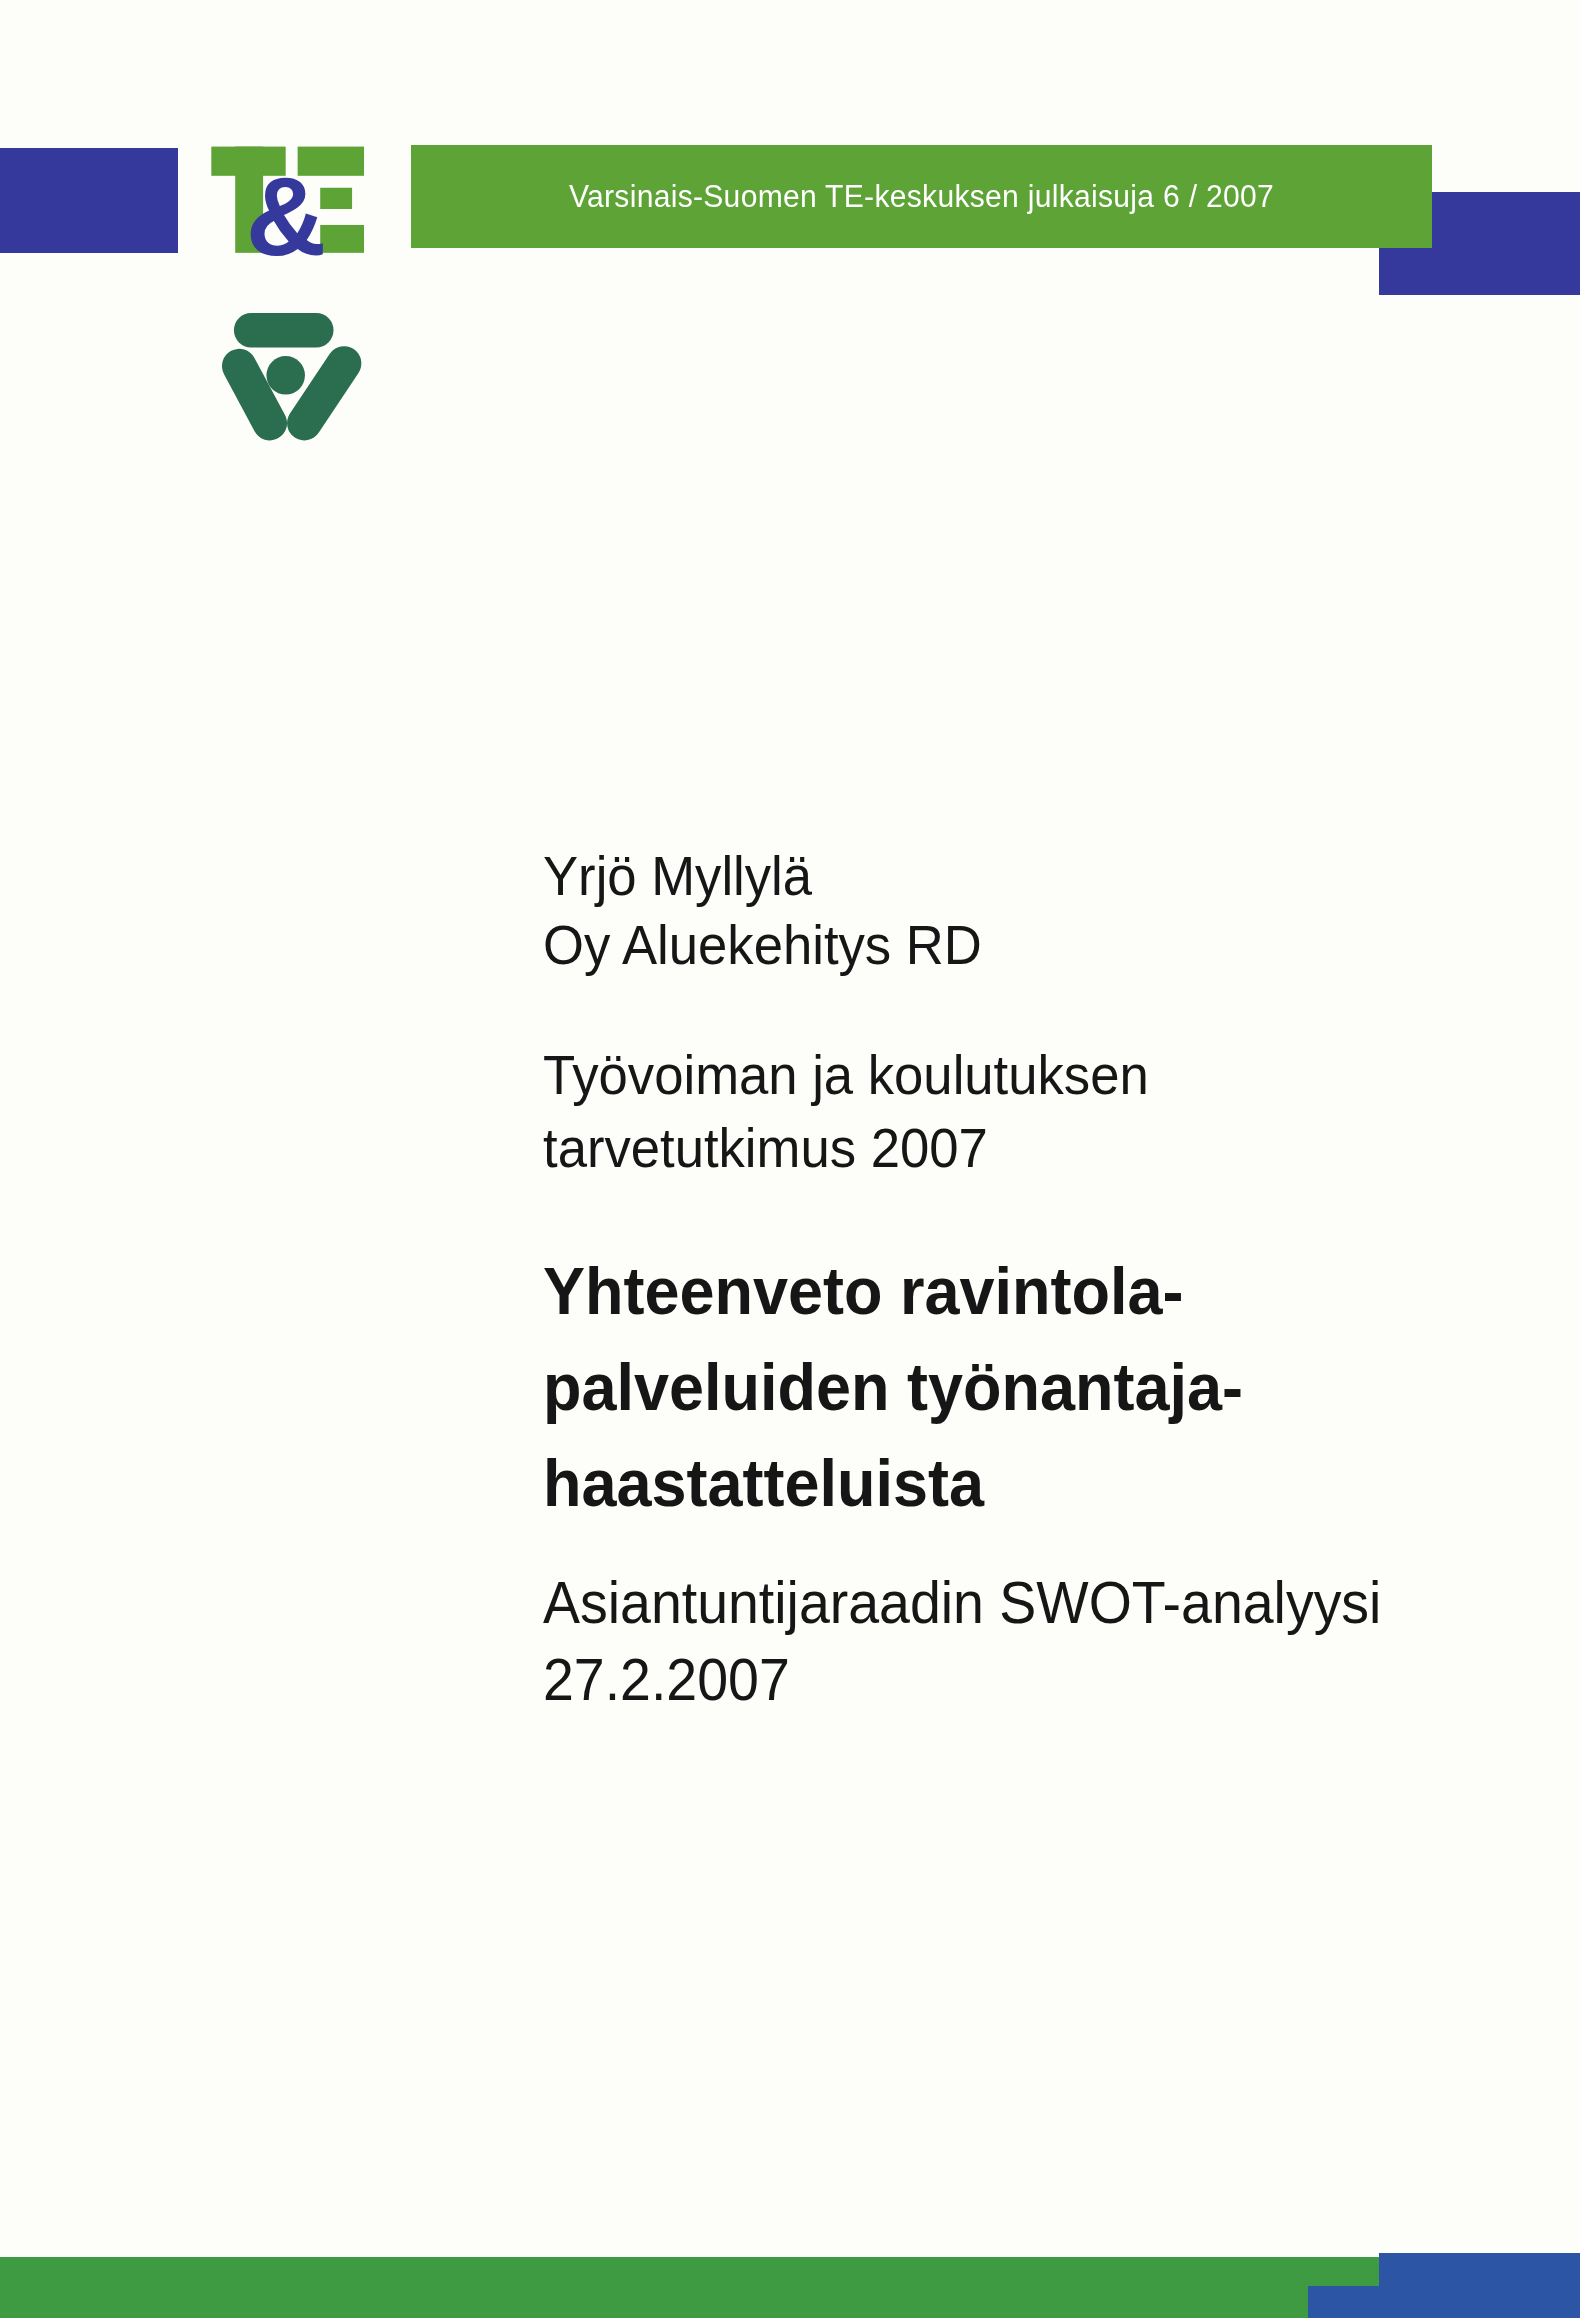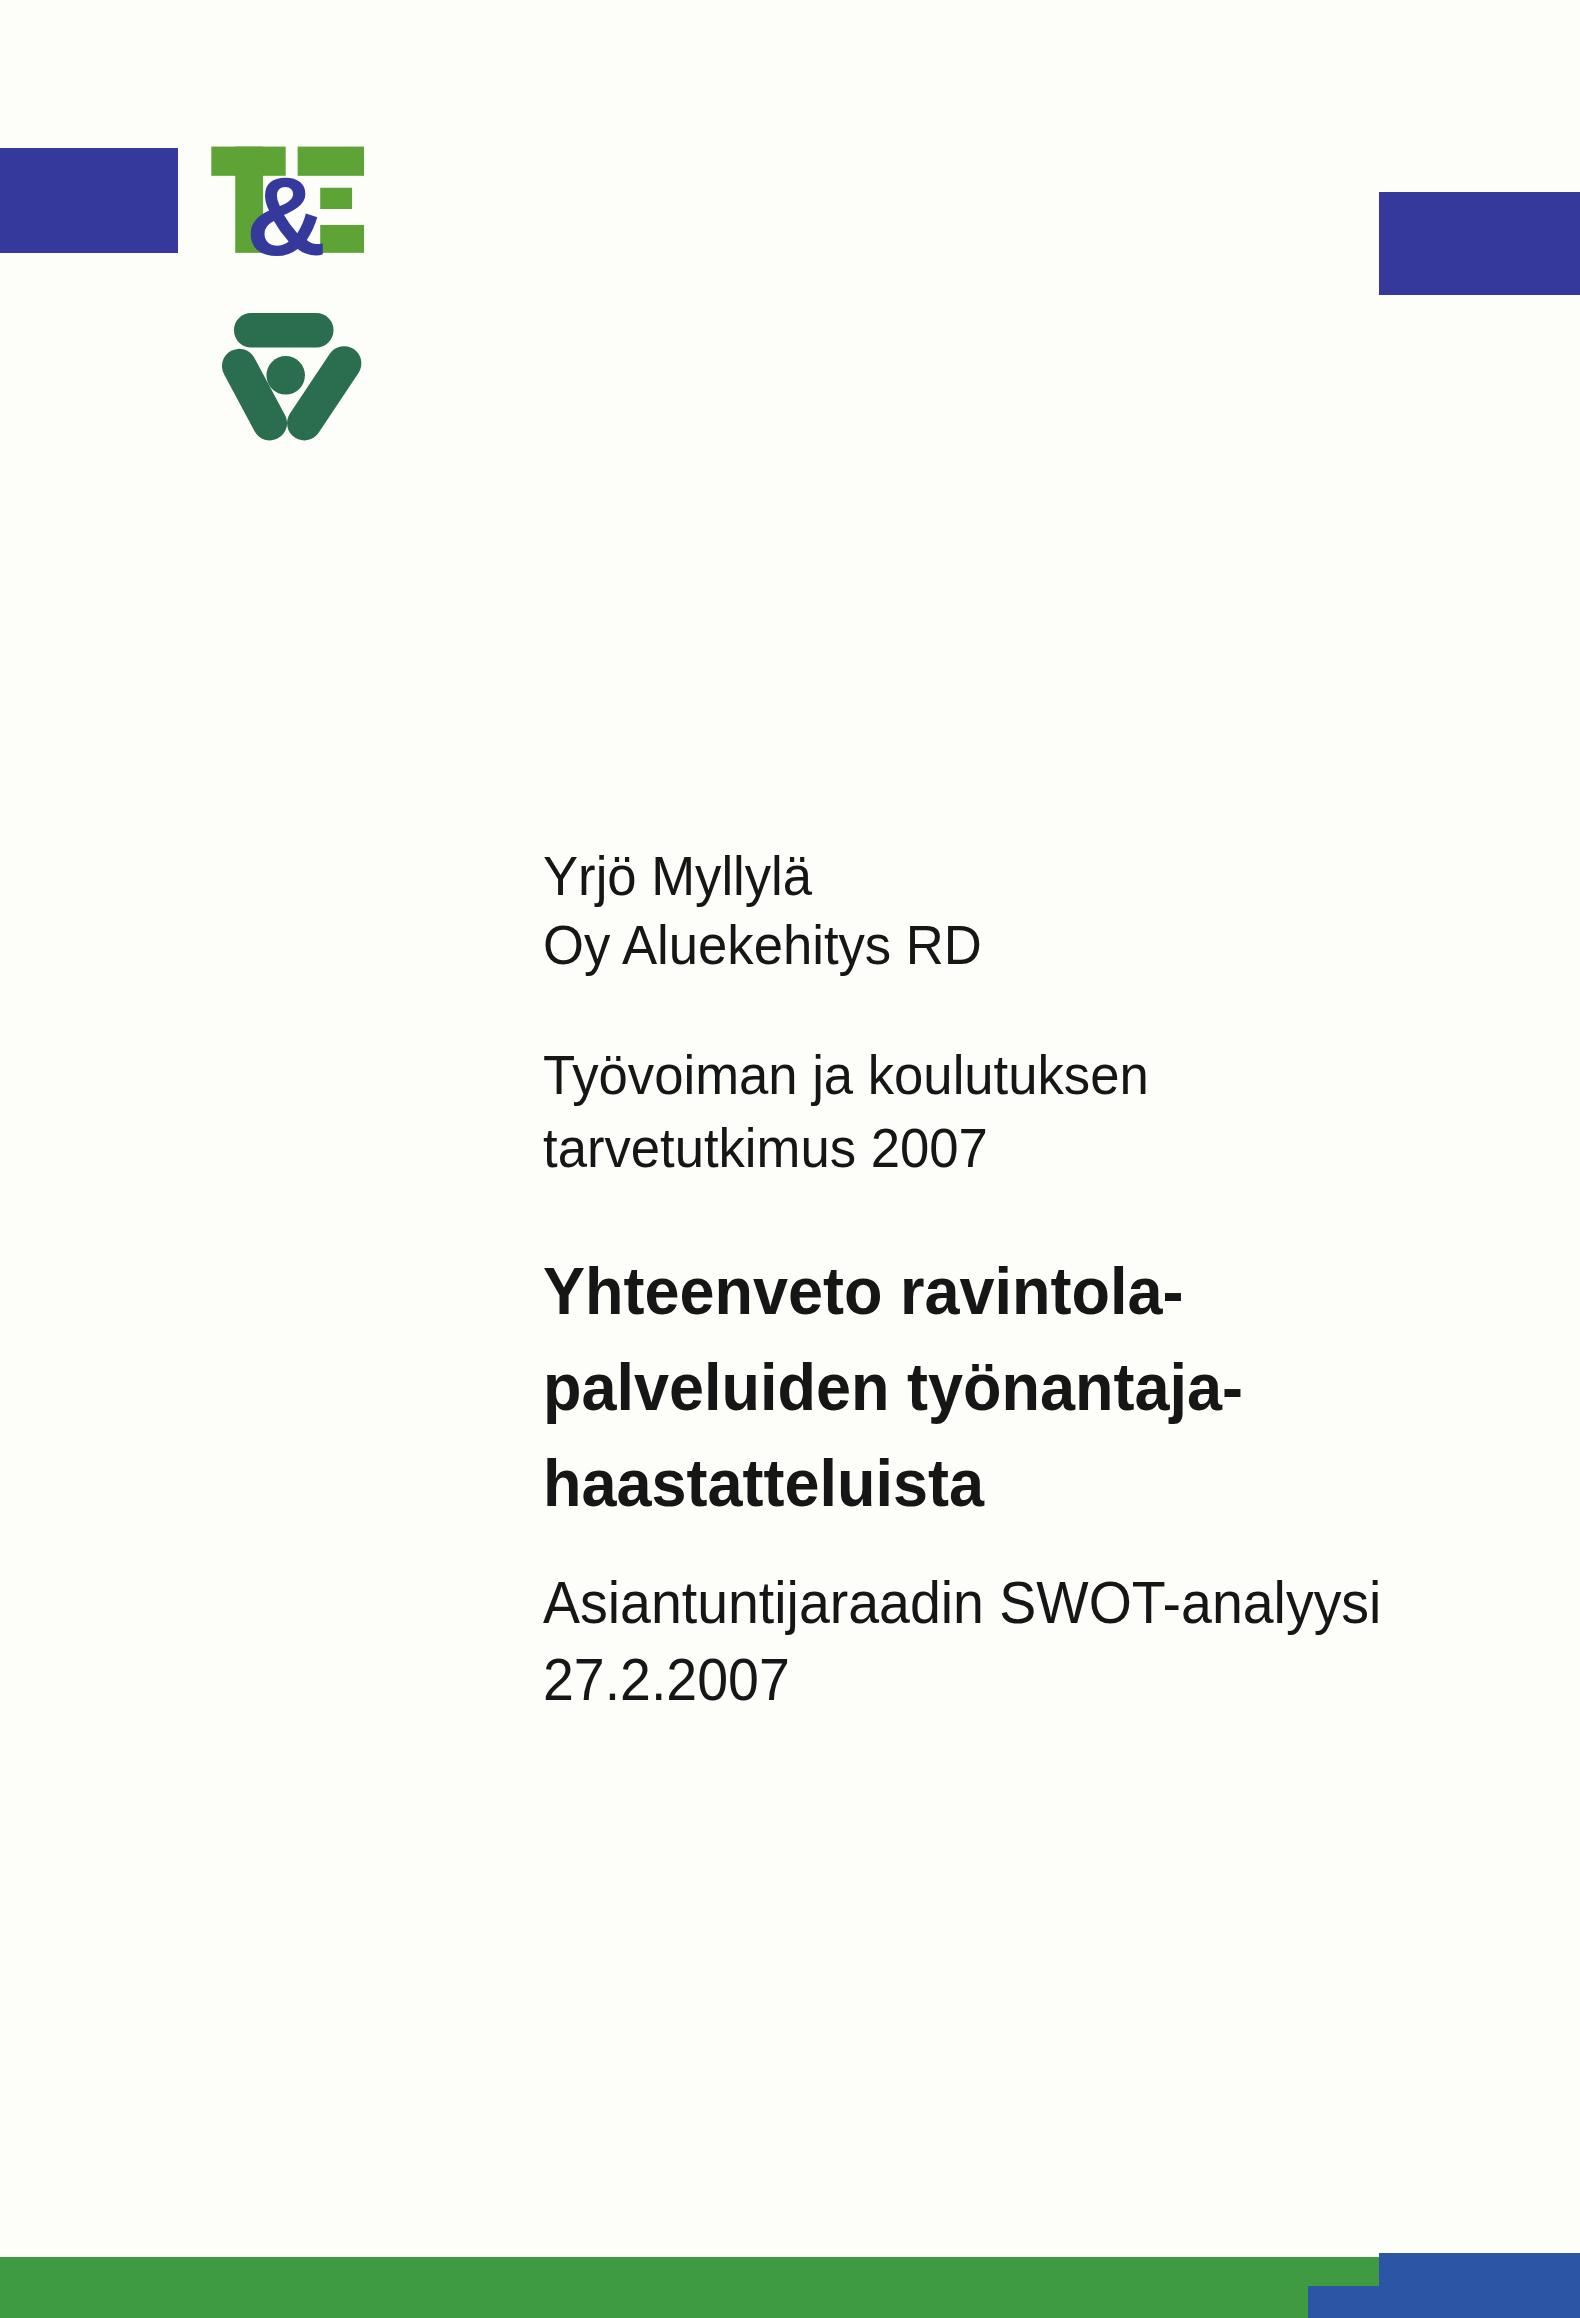--- a/index.html
+++ b/index.html
@@ -46,20 +46,23 @@
 </style>
 </head>
 <body>
 
 <div class="page">
 
   <div class="bar blue-rect-tr"></div>
 
   <div class="bar blue-bar-left"></div>
 
+  <div class="bar green-banner">
+    <span class="banner-text">Varsinais-Suomen TE-keskuksen julkaisuja 6 / 2007</span>
+  </div>
 
   <svg class="te-logo" viewBox="0 0 250 210">
 
     <g fill="#5ea336">
       <rect x="8" y="8" width="112" height="44"></rect>
       <rect x="44" y="8" width="42" height="160"></rect>
 
       <rect x="138" y="8" width="100" height="44"></rect>
       <rect x="172" y="70" width="48" height="32"></rect>
       <rect x="172" y="126" width="66" height="42"></rect>

